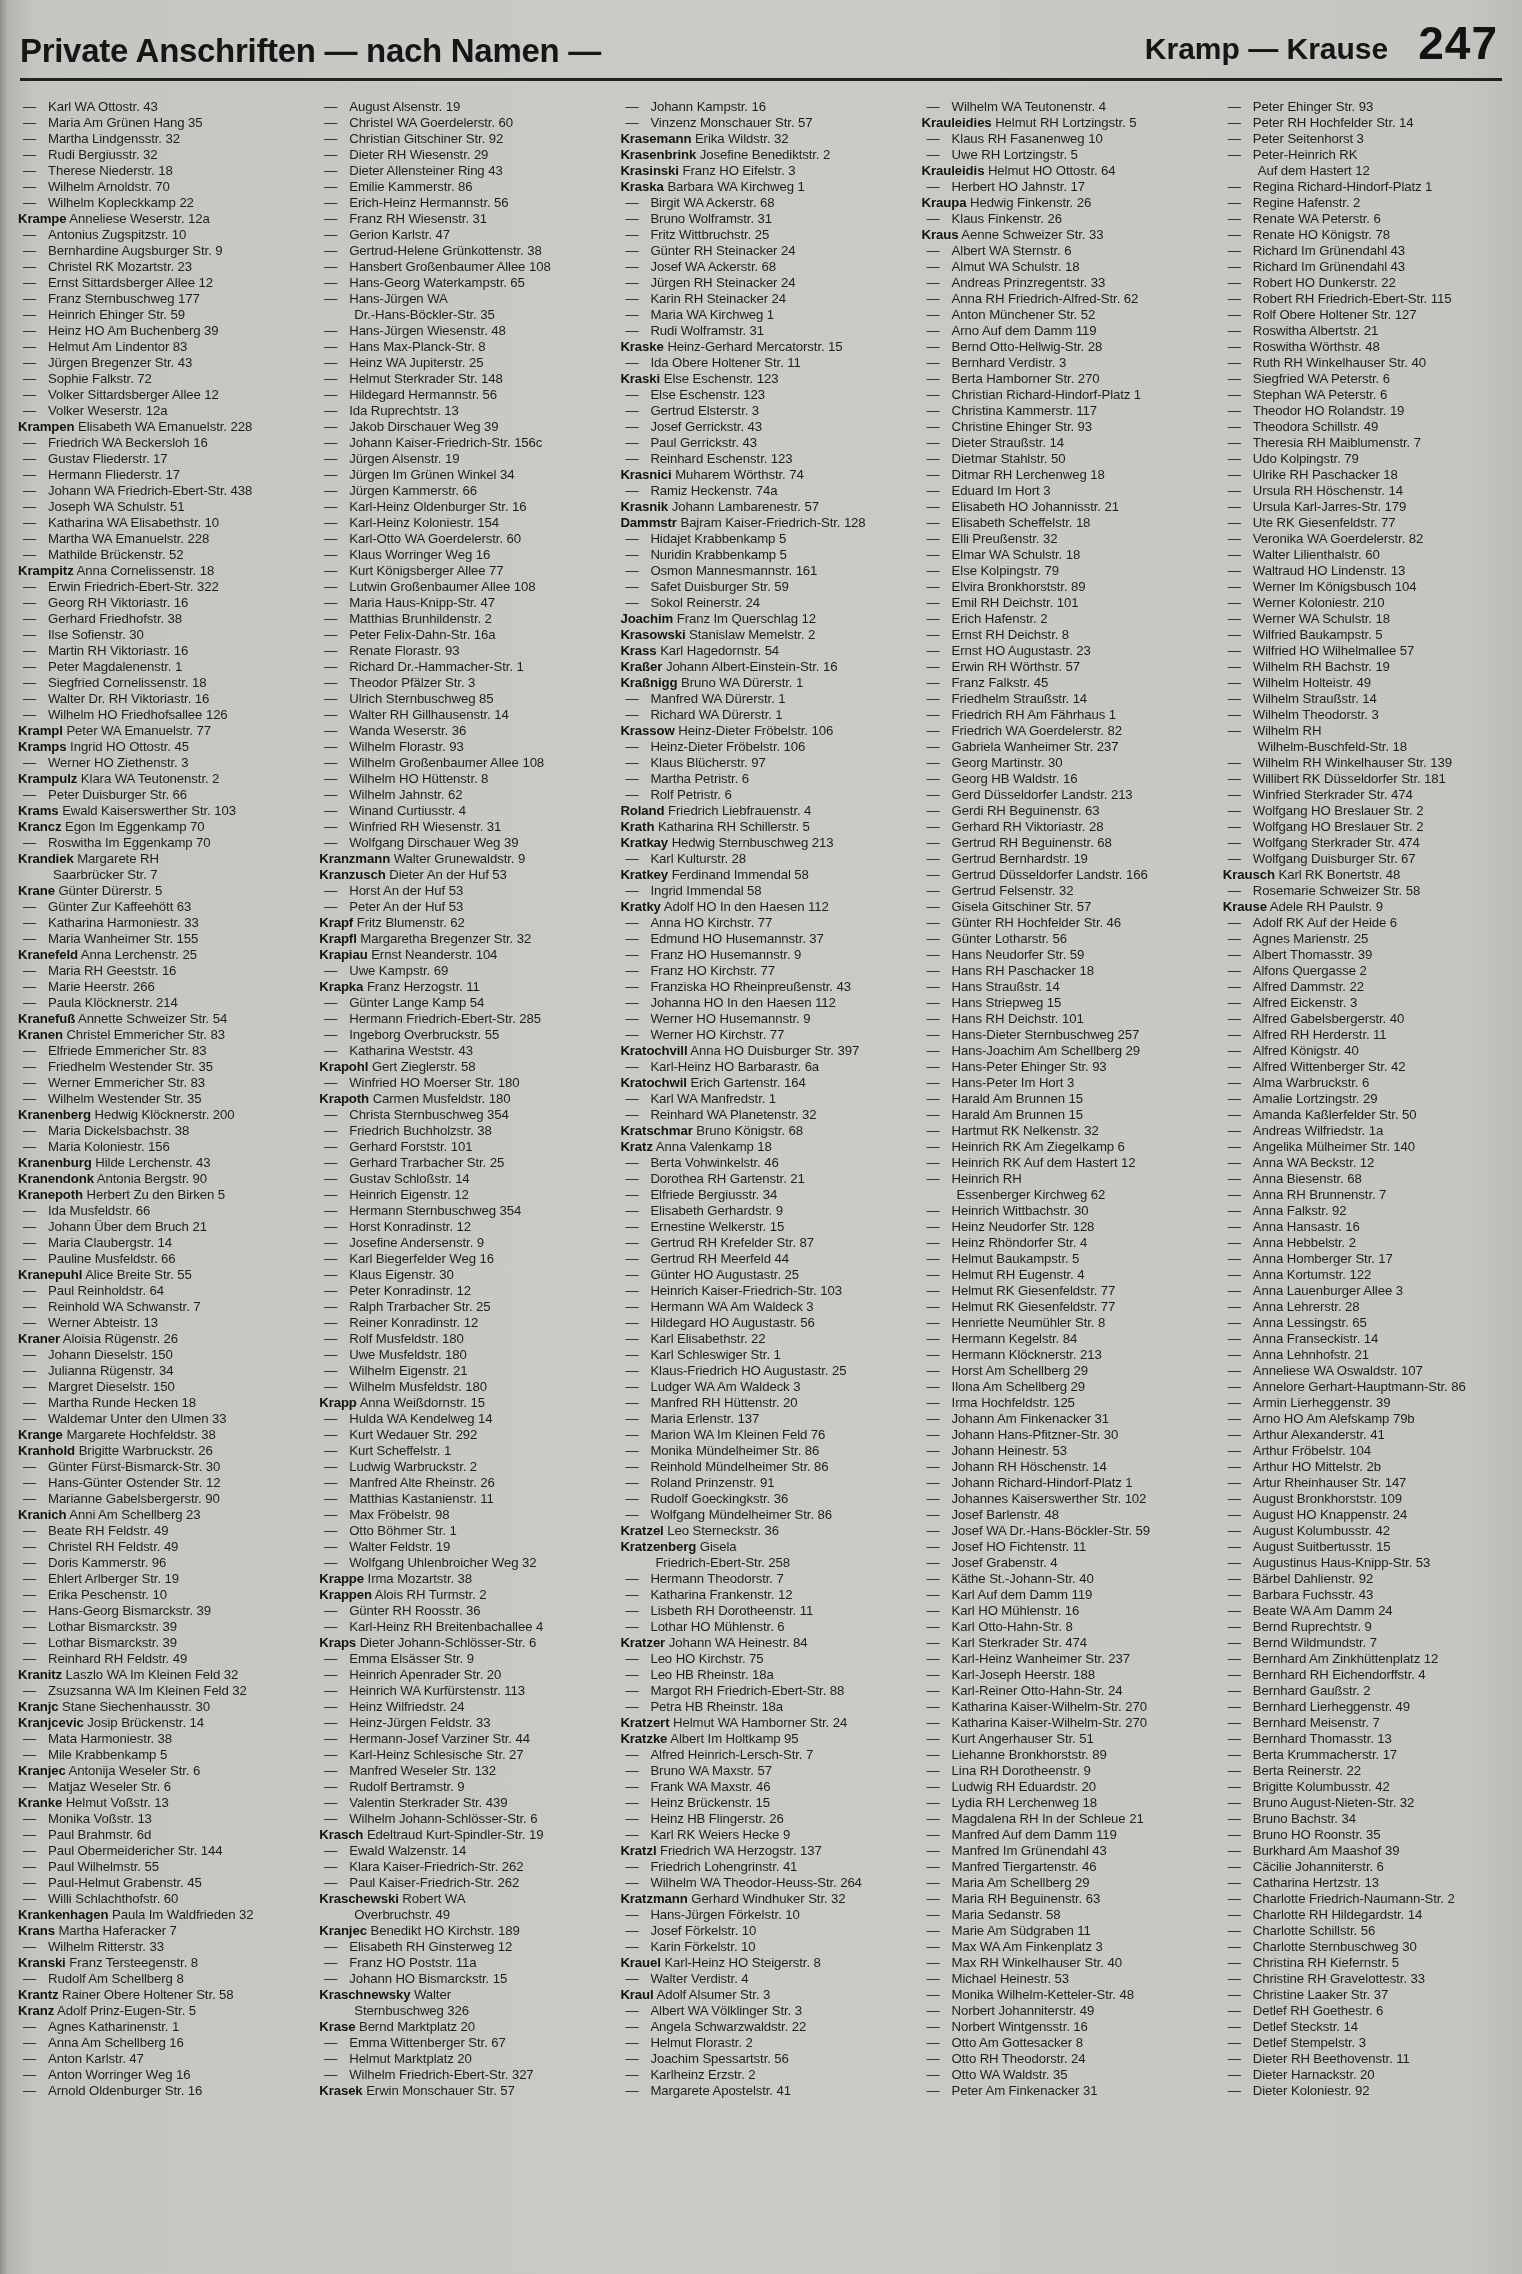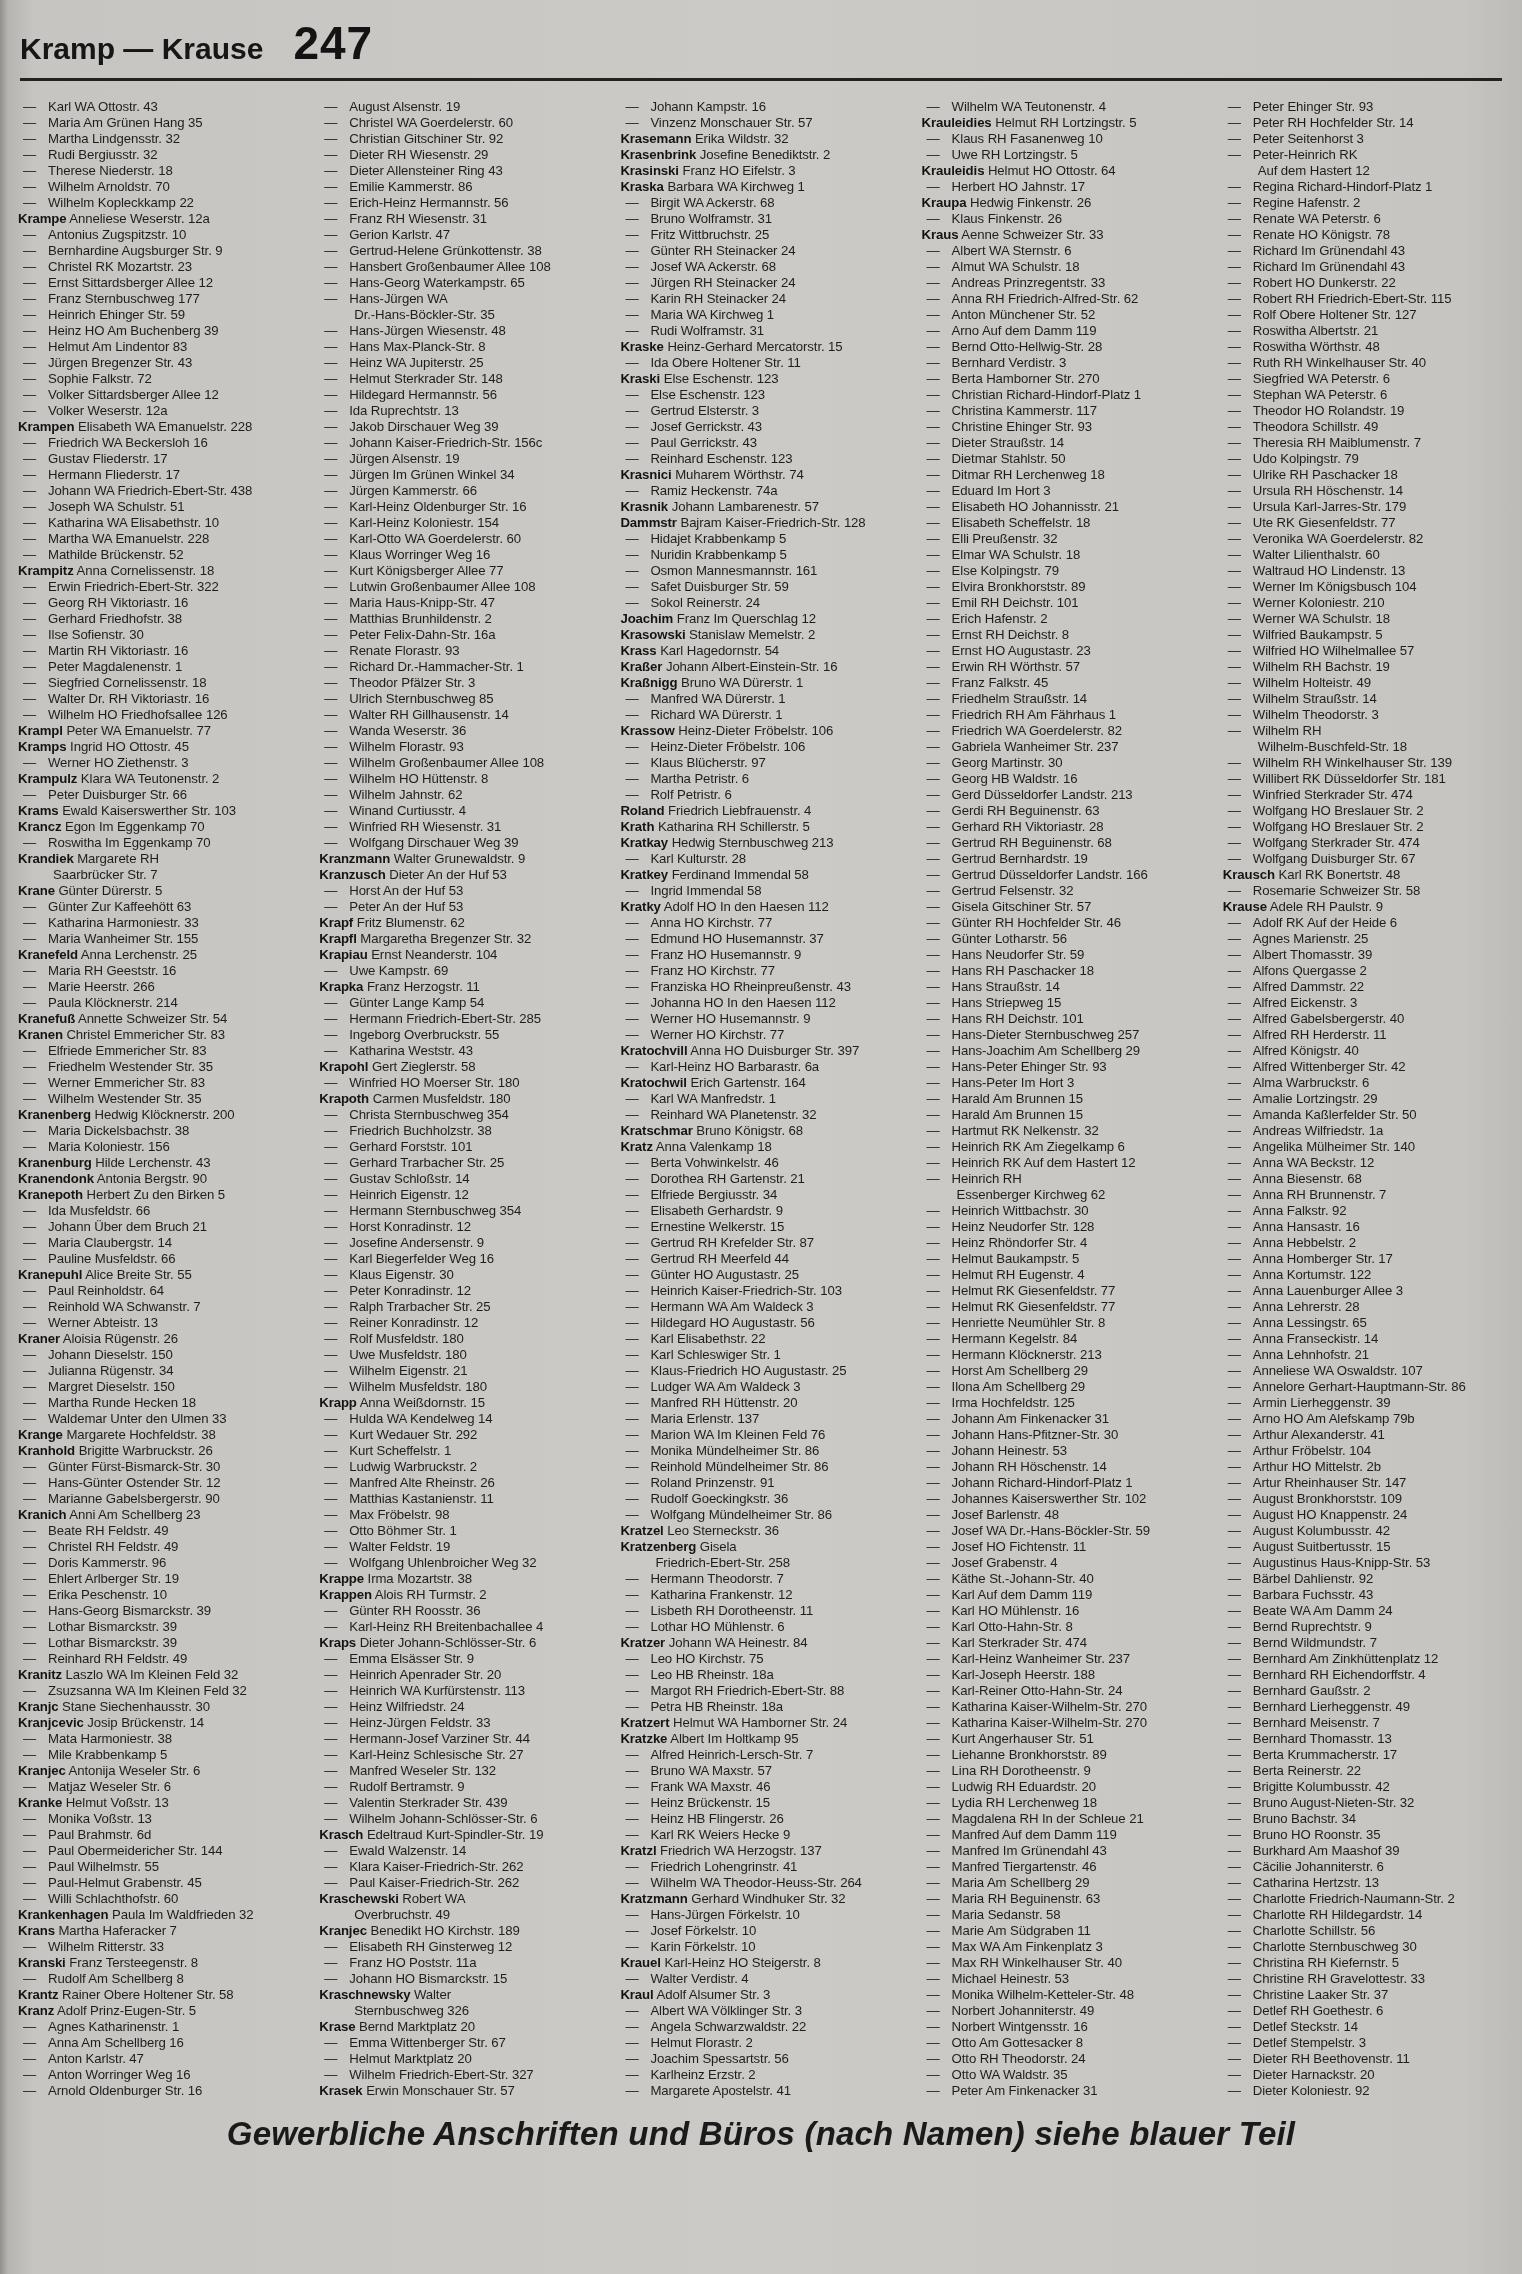--- a/index.html
+++ b/index.html
@@ -35,20 +35,21 @@
   .footer-note{
     font-size:33px;font-weight:bold;font-style:italic;color:#1a1a1a;letter-spacing:0.2px;
   }
 </style>
 </head>
 <body>
 
 <div class="page">
 
   <div class="page-header">
+    <div class="page-title">Private Anschriften — nach Namen —</div>
     <div class="page-range-wrap">
       <span class="page-range">Kramp — Krause</span>
       <span class="page-number">247</span>
     </div>
   </div>
 
   <div class="rule"></div>
 
   <div class="columns">
     <div class="col">
@@ -681,17 +682,14 @@
         <div class="line"><span class="dash">—</span>Christine Laaker Str. 37</div>
         <div class="line"><span class="dash">—</span>Detlef RH Goethestr. 6</div>
         <div class="line"><span class="dash">—</span>Detlef Steckstr. 14</div>
         <div class="line"><span class="dash">—</span>Detlef Stempelstr. 3</div>
         <div class="line"><span class="dash">—</span>Dieter RH Beethovenstr. 11</div>
         <div class="line"><span class="dash">—</span>Dieter Harnackstr. 20</div>
         <div class="line"><span class="dash">—</span>Dieter Koloniestr. 92</div>
       </div>
   </div>
 
-  <div class="page-footer">
-    <span class="footer-note">Gewerbliche Anschriften und Büros (nach Namen) siehe blauer Teil</span>
-  </div>
 
 </div>
 
 </body></html>

